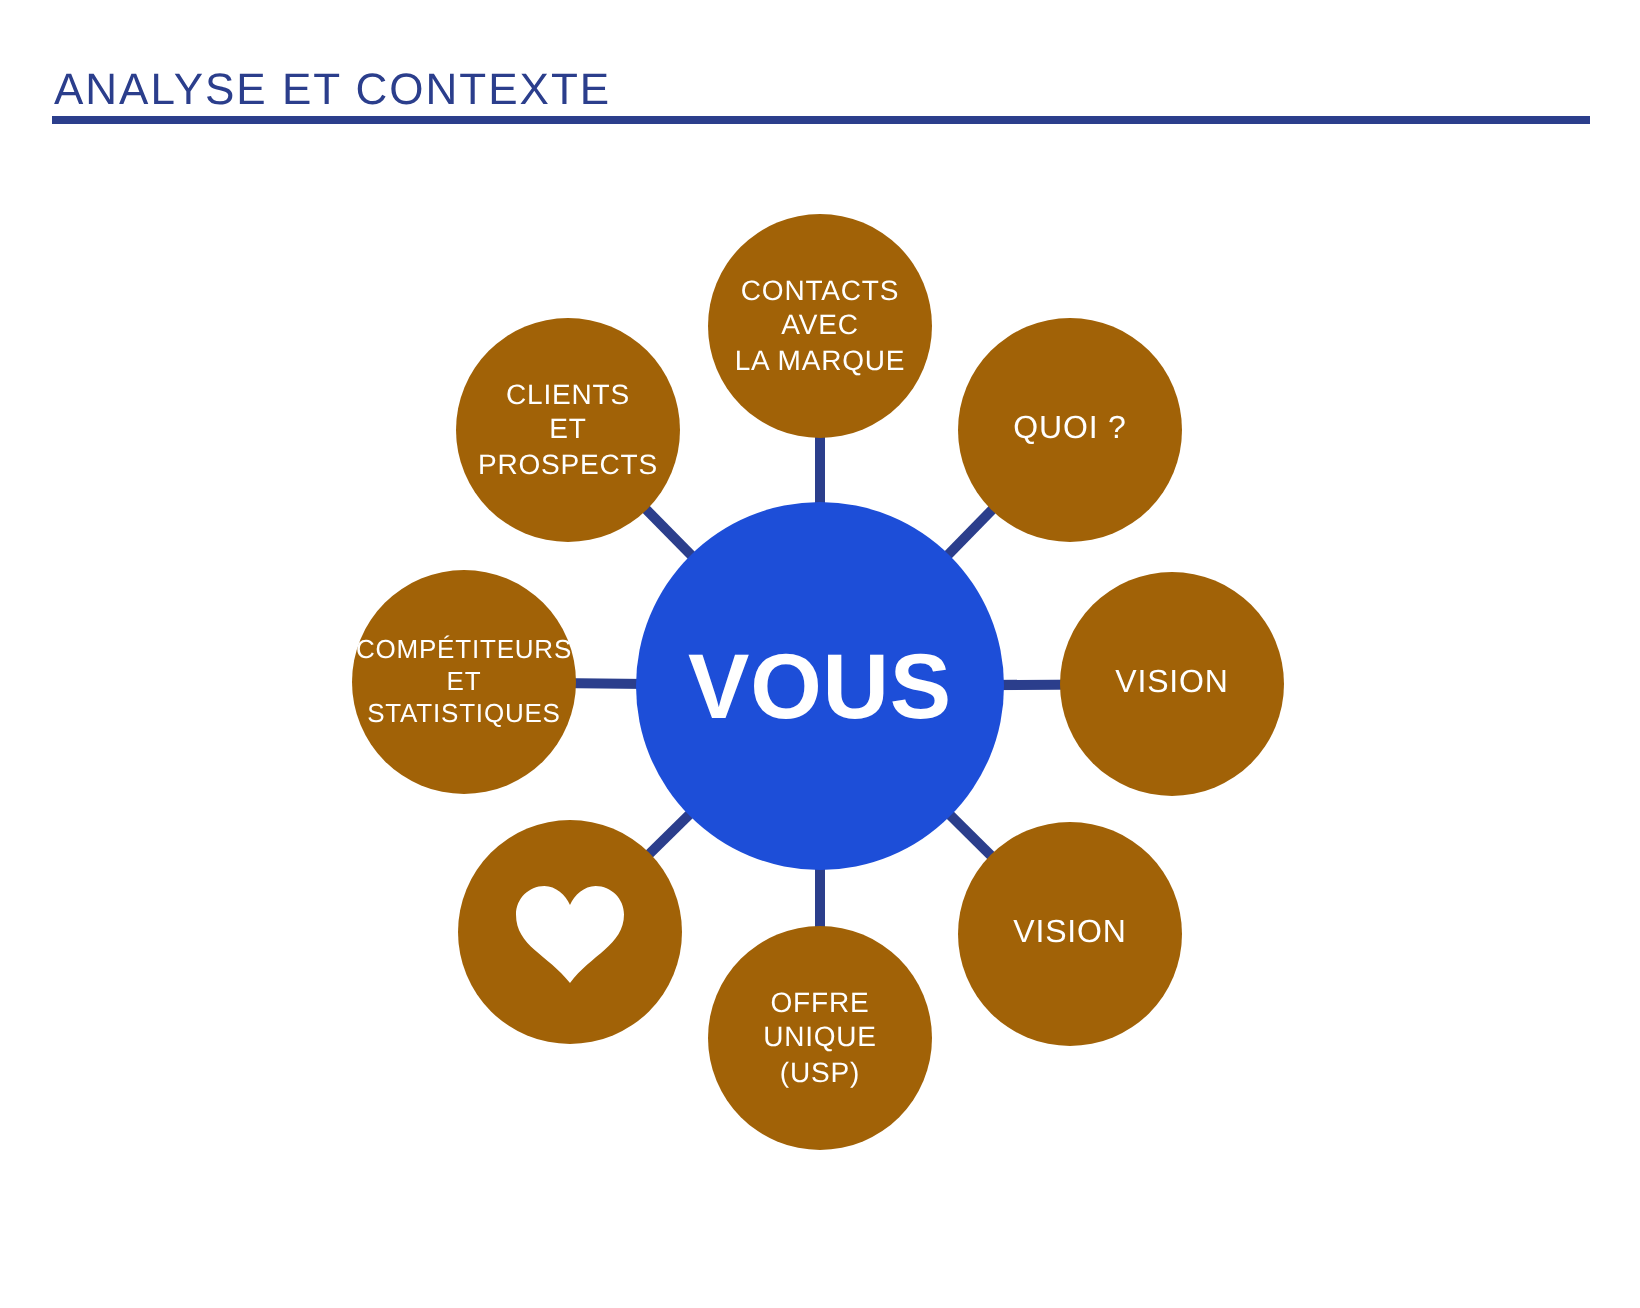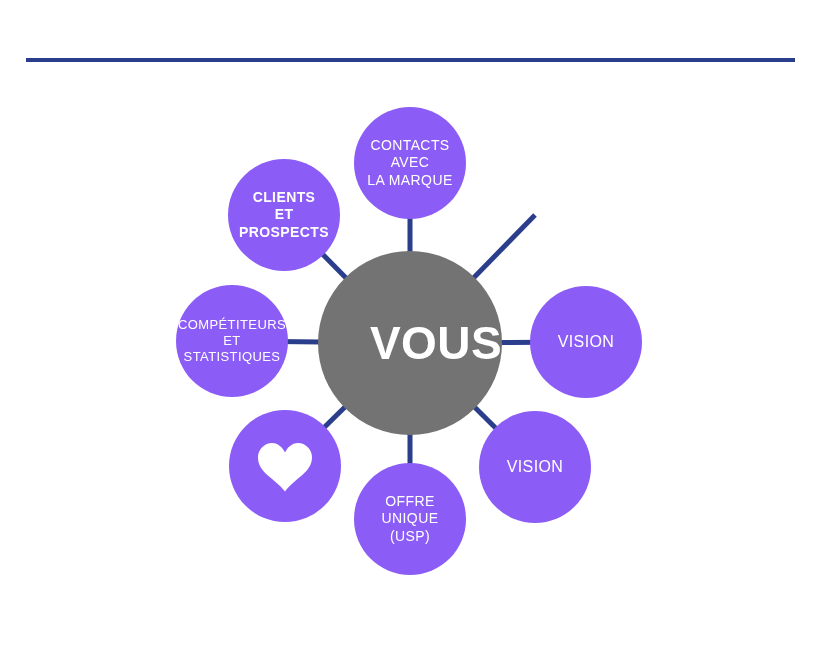--- a/index.html
+++ b/index.html
@@ -45,55 +45,55 @@
     display: flex;
     align-items: center;
     justify-content: center;
     text-align: center;
     color: #ffffff;
     z-index: 1;
   }
   .node-center {
     left: 318px; top: 251px;
     width: 184px; height: 184px;
-    background: #737373;
+    background: #1d4ed8;
     font-size: 46px;
     font-weight: 800;
     letter-spacing: 2px;
-    justify-content: flex-end;
   }
   .satellite {
     width: 112px; height: 112px;
-    background: #8b5cf6;
+    background: #a16207;
   }
   .node-label {
     white-space: pre-line;
     line-height: 1.22;
     letter-spacing: 0.4px;
   }
   .fs-lg .node-label { font-size: 16px; }
   .fs-md .node-label { font-size: 14px; }
   .fs-sm .node-label { font-size: 13px; }
 
   .pos-contacts      { left: 354px; top: 107px; }
   .pos-quoi          { left: 479px; top: 159px; }
   .pos-paysage       { left: 530px; top: 286px; }
   .pos-vision        { left: 479px; top: 411px; }
   .pos-offre         { left: 354px; top: 463px; }
   .pos-coeur         { left: 229px; top: 410px; }
   .pos-competiteurs  { left: 176px; top: 285px; }
-  .pos-clients       { left: 228px; top: 159px; font-weight: bold; }
+  .pos-clients       { left: 228px; top: 159px; }
 
   .heart-svg { width: 54px; height: 49px; display: block; margin-top: 2px; }
 </style>
 </head>
 <body>
 
 <div class="slide">
 
+  <h1 class="title">ANALYSE ET CONTEXTE</h1>
   <div class="title-rule"></div>
 
   <div class="diagram">
 
     <svg class="connectors" viewBox="0 0 820 654">
       <g stroke="#2B3E8C" stroke-width="5">
         <line x1="410" y1="343" x2="410" y2="163"></line>
         <line x1="410" y1="343" x2="535" y2="215"></line>
         <line x1="410" y1="343" x2="586" y2="342"></line>
         <line x1="410" y1="343" x2="535" y2="467"></line>
@@ -103,20 +103,23 @@
         <line x1="410" y1="343" x2="284" y2="215"></line>
       </g>
     </svg>
 
     <div class="node satellite fs-md pos-contacts">
       <span class="node-label">CONTACTS
 AVEC
 LA MARQUE</span>
     </div>
 
+    <div class="node satellite fs-lg pos-quoi">
+      <span class="node-label">QUOI ?</span>
+    </div>
 
     <div class="node satellite fs-lg pos-paysage">
       <span class="node-label">VISION</span>
     </div>
 
     <div class="node satellite fs-lg pos-vision">
       <span class="node-label">VISION</span>
     </div>
 
     <div class="node satellite fs-md pos-offre">

